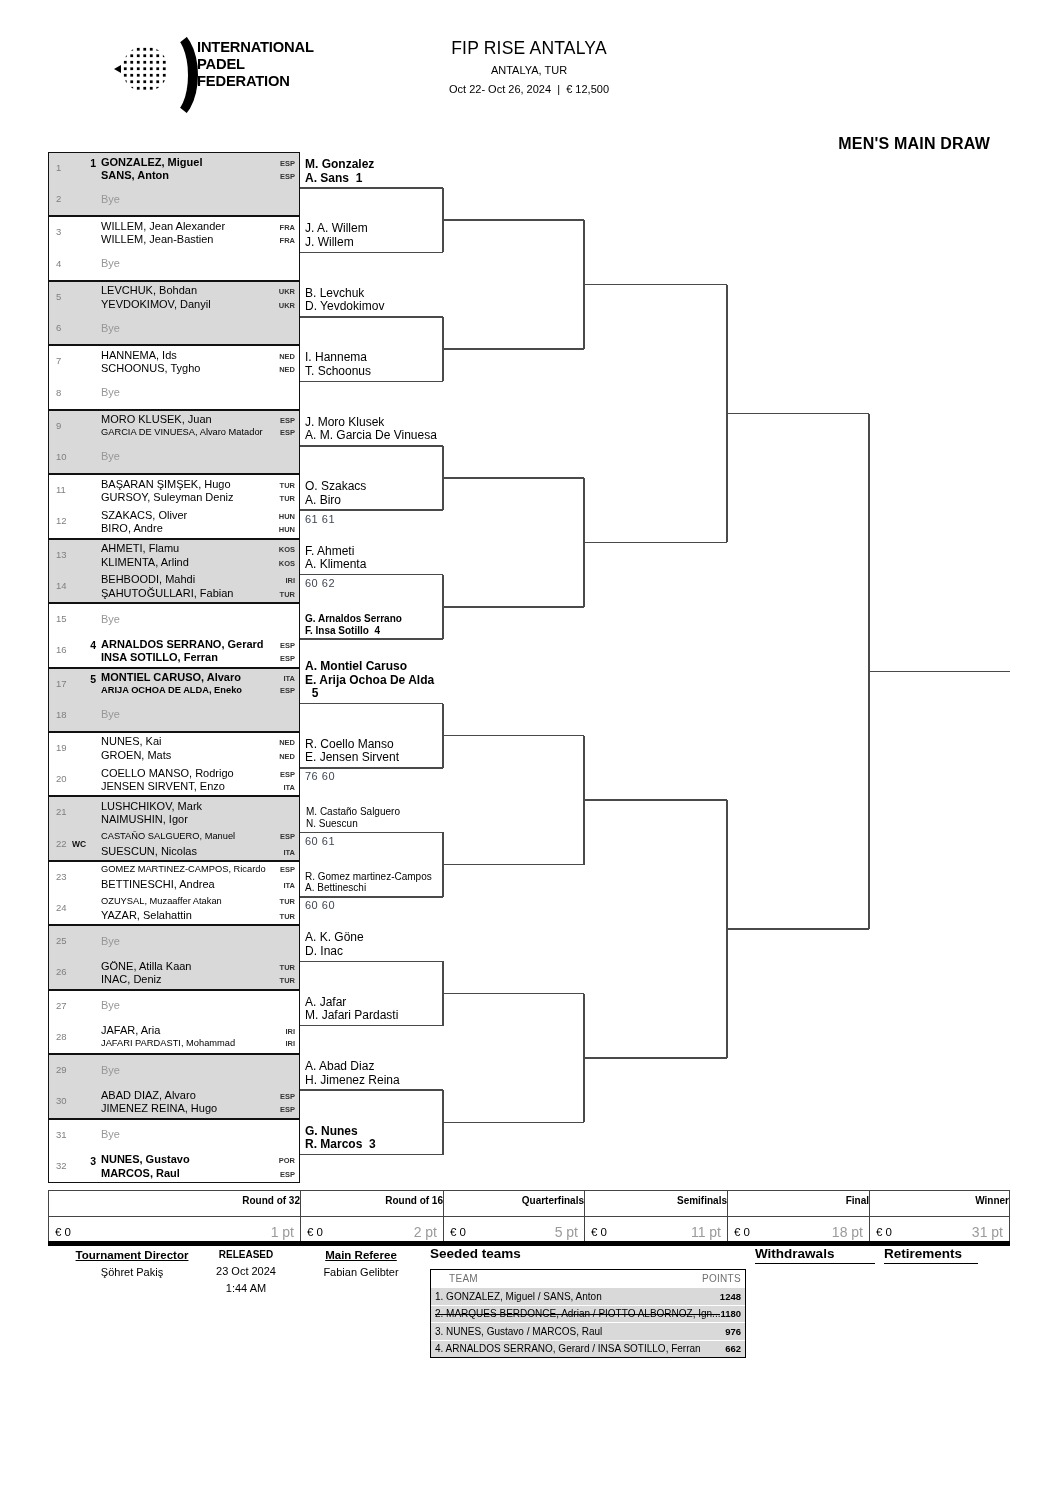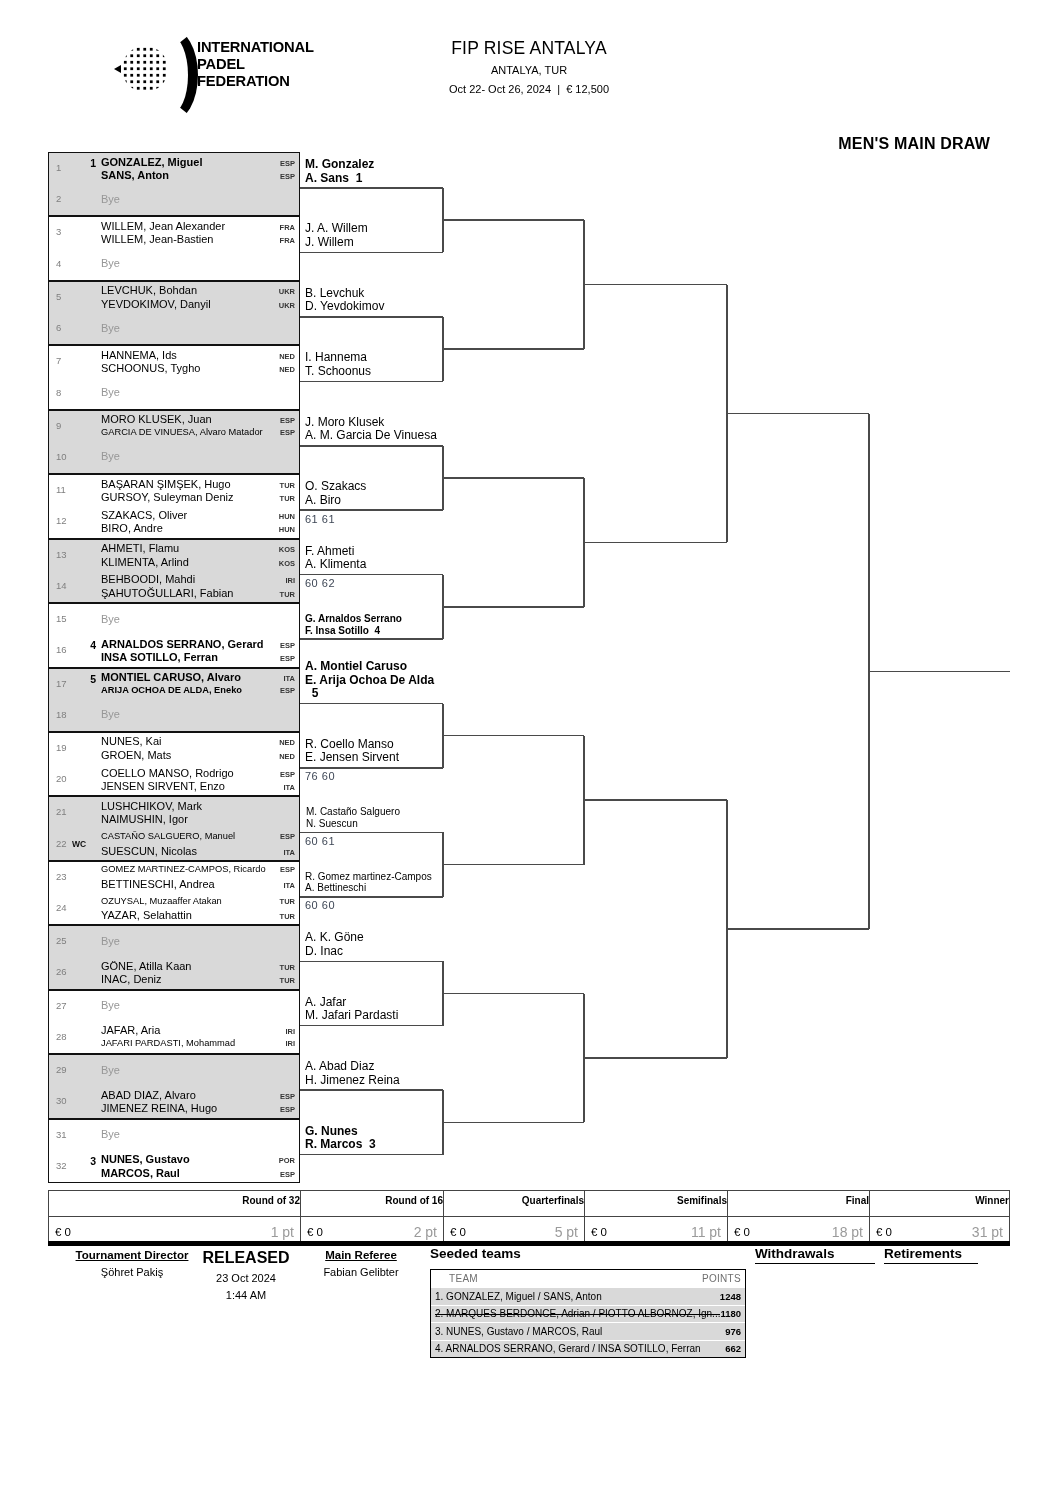--- a/index.html
+++ b/index.html
@@ -51,21 +51,21 @@
     font-size:10px;font-weight:bold;text-align:right;line-height:20px;}
   .pval{height:29px;display:flex;justify-content:space-between;align-items:center;padding:0 6px;}
   .peuro{font-size:11.5px;}
   .ppt{font-size:14px;color:#9a9a9a;}
   .thickbar{left:48px;top:1241px;width:962px;height:4.5px;background:#000;}
   
   .fhead{font-size:11.5px;font-weight:bold;text-decoration:underline;}
   .fval{font-size:11px;margin-top:5px;}
   .dir{left:62px;top:1249px;width:140px;text-align:center;}
   .rel{left:196px;top:1249px;width:100px;text-align:center;}
-  .rel .fhead{text-decoration:none;font-size:16px;}
+  .rel .fhead{text-decoration:none;font-size:10px;}
   .ref{left:306px;top:1249px;width:110px;text-align:center;}
   .sec-title{font-size:13.5px;font-weight:bold;}
   .seeded{left:430px;top:1246px;width:316px;}
   .stable{margin-top:8px;border:1px solid #000;width:316px;box-sizing:border-box;}
   .shrow{display:flex;background:#fff;height:17px;align-items:center;}
   .shrow span{font-size:10px;color:#6e6e6e;letter-spacing:.3px;}
   .s-team{padding-left:18px;flex:1;}
   .s-pts{padding-right:4px;}
   .srow{display:flex;background:#d9d9d9;min-height:16.5px;align-items:center;border-top:1px solid #fff;}
   .srow .t{flex:1;font-size:10px;padding-left:4px;white-space:nowrap;overflow:hidden;}

